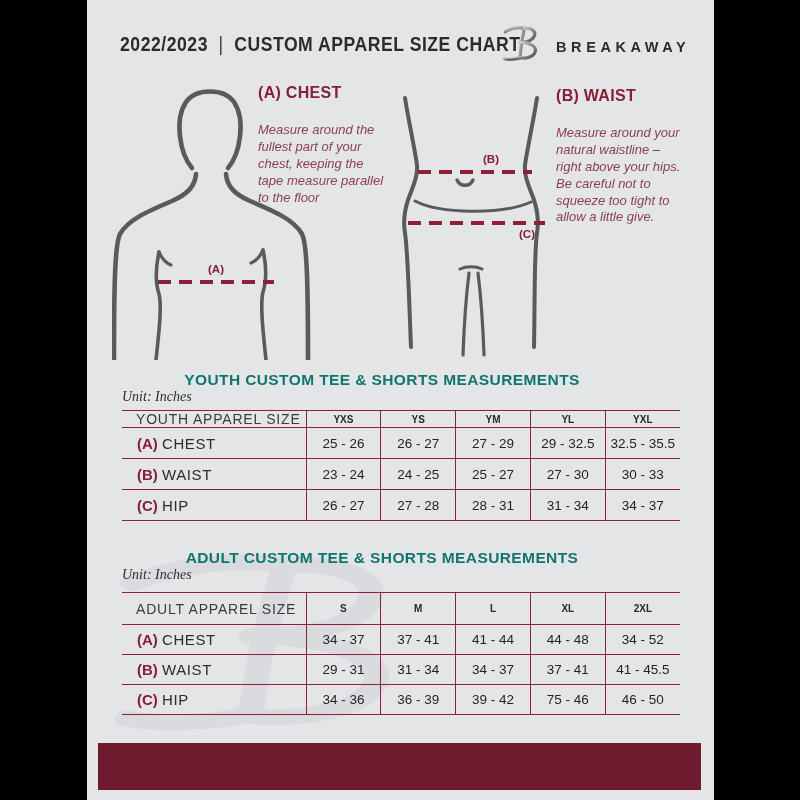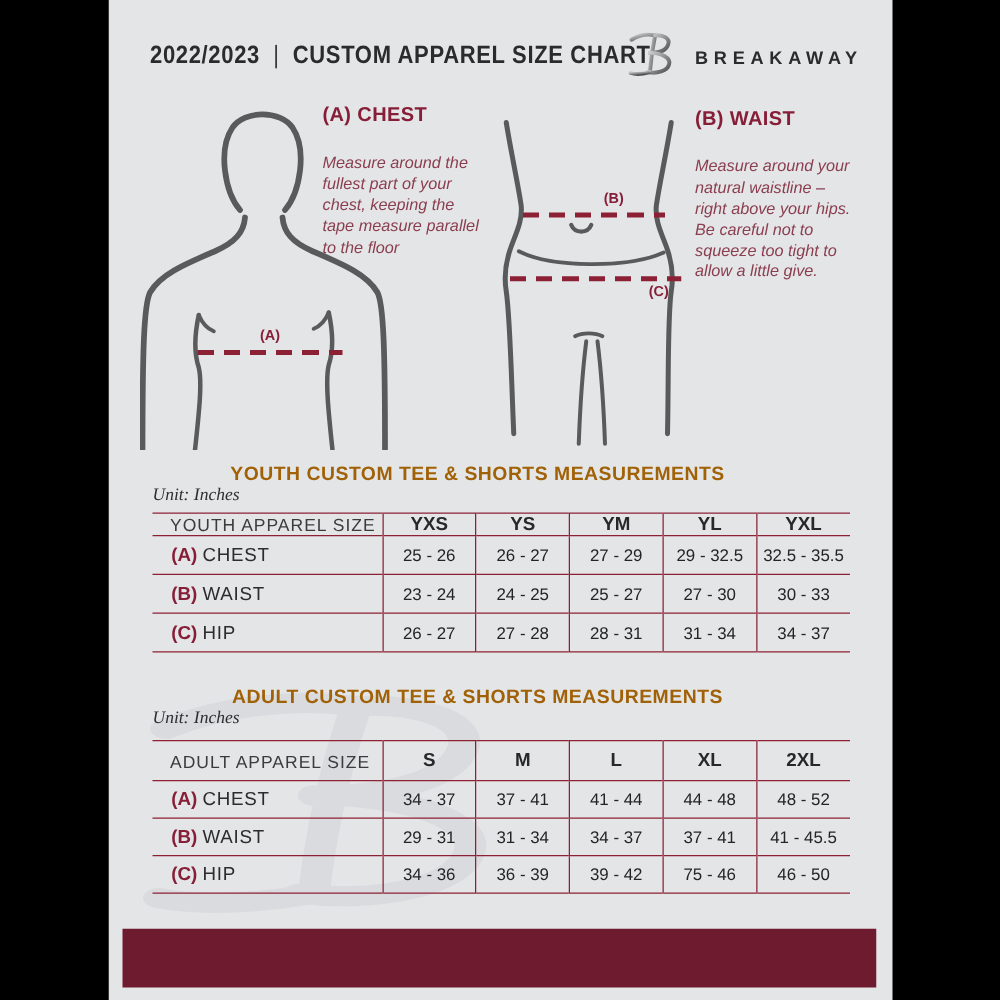--- a/index.html
+++ b/index.html
@@ -46,42 +46,42 @@
   .instr{position:absolute;z-index:2;}
   .instr h3{margin:0;font-size:16px;font-weight:700;letter-spacing:0.3px;color:var(--maroon-head);}
   .instr p{margin:20px 0 0 0;font-size:13px;font-style:italic;line-height:1.3;
     color:var(--maroon-body);white-space:pre-line;}
   .instr-chest{left:171px;top:84px;width:140px;}
   .instr-waist{left:469px;top:87px;width:140px;}
   .instr-hips{left:469px;top:223px;width:146px;}
 
   
   .sec-title{position:absolute;left:35px;width:520px;text-align:center;z-index:2;
-    font-weight:700;font-size:15.5px;letter-spacing:0.4px;color:#a16207;}
+    font-weight:700;font-size:15.5px;letter-spacing:0.4px;color:#0f766e;}
   .sec-unit{position:absolute;left:35px;width:520px;text-align:left;z-index:2;
     font-style:italic;font-size:14px;color:#2e2e31;font-family:Liberation Serif, serif;}
   .t-youth{top:371px;} .u-youth{top:389px;}
   .t-adult{top:549px;} .u-adult{top:567px;}
 
   
   .size-table{position:absolute;left:35px;width:558px;border-collapse:collapse;
     table-layout:fixed;z-index:2;}
   .yt{top:410px;} .at{top:592px;}
   .size-table col.c0{width:184px;}
   .size-table col.cv{width:74.8px;}
   .size-table thead tr{border-top:1.6px solid var(--maroon-line);
     border-bottom:1.6px solid var(--maroon-line);}
   .size-table tbody tr{border-bottom:1.6px solid var(--maroon-line);}
   .yt thead tr{height:17px;} .yt tbody tr{height:31px;}
   .at thead tr{height:32px;} .at tbody tr{height:30px;}
   .size-table th,.size-table td{padding:0;vertical-align:middle;}
   .vcol{border-left:1.6px solid var(--maroon-line);}
   th.lbl{text-align:left;padding-left:14px;font-weight:400;font-size:14px;
     letter-spacing:0.8px;color:#3b3b3d;}
-  th.sz{font-weight:700;font-size:15px;color:#28282a;text-align:center;}
+  th.sz{font-weight:700;font-size:10px;color:#28282a;text-align:center;}
   td.rowlbl{text-align:left;padding-left:15px;font-size:15px;color:#2c2c2e;}
   td.rowlbl .pfx{color:var(--maroon-head);font-weight:700;}
   td.rowlbl .rname{letter-spacing:0.6px;}
   td.val{font-size:13.5px;color:#242426;text-align:center;}
 
   
   .footer-bar{position:absolute;left:11px;top:743px;width:603px;height:47px;
     background:var(--footer);z-index:2;}
 </style>
 </head>
@@ -240,21 +240,21 @@
           <th class="sz vcol">2XL</th>
         </tr>
       </thead>
       <tbody>
         <tr>
           <td class="rowlbl"><span class="pfx">(A)</span> <span class="rname">CHEST</span></td>
           <td class="val vcol">34 - 37</td>
           <td class="val vcol">37 - 41</td>
           <td class="val vcol">41 - 44</td>
           <td class="val vcol">44 - 48</td>
-          <td class="val vcol">48 - 52</td>
+          <td class="val vcol">34 - 52</td>
         </tr>
         <tr>
           <td class="rowlbl"><span class="pfx">(B)</span> <span class="rname">WAIST</span></td>
           <td class="val vcol">29 - 31</td>
           <td class="val vcol">31 - 34</td>
           <td class="val vcol">34 - 37</td>
           <td class="val vcol">37 - 41</td>
           <td class="val vcol">41 - 45.5</td>
         </tr>
         <tr>

